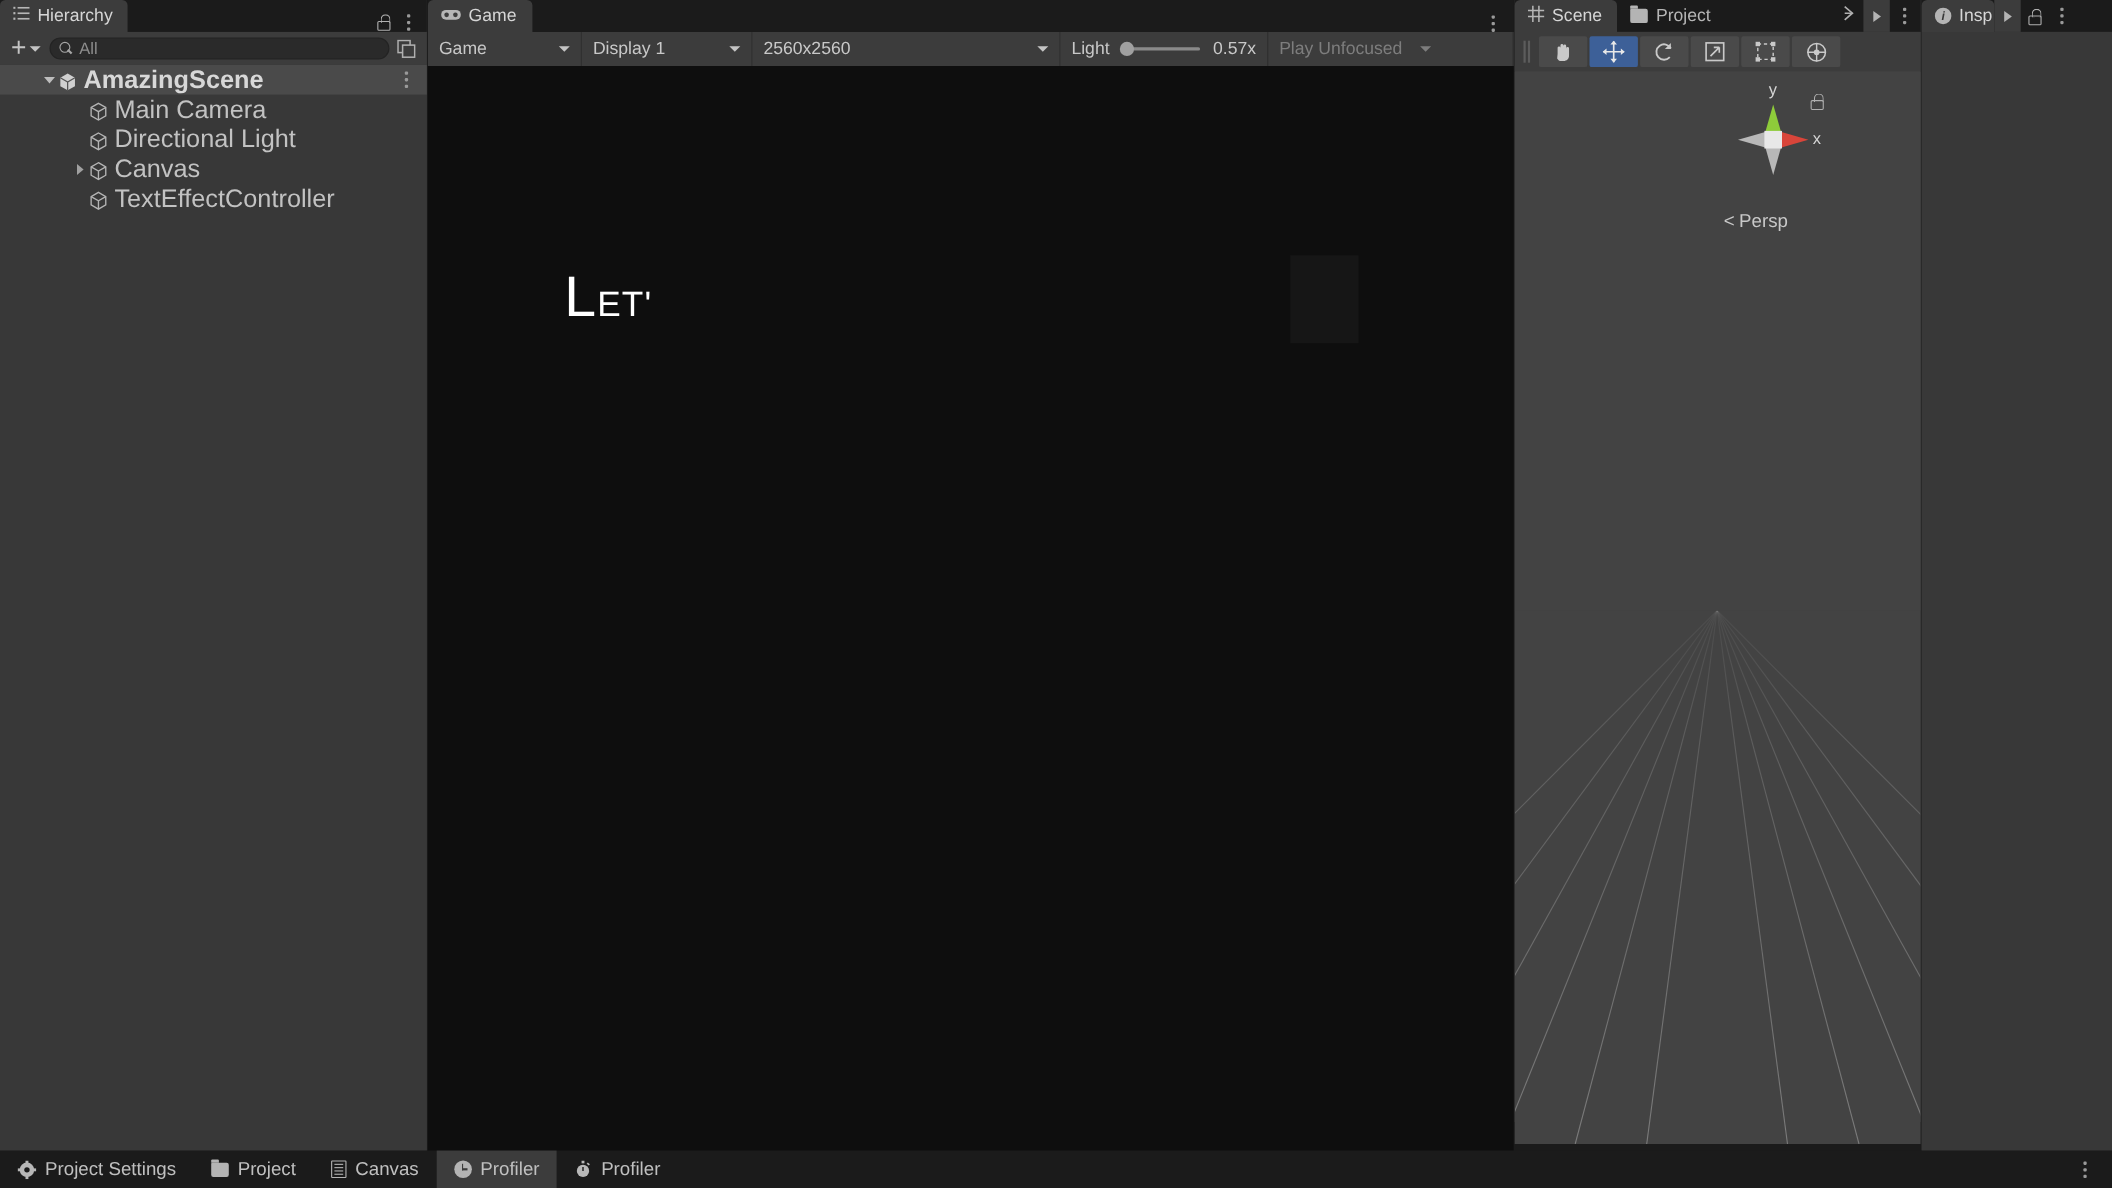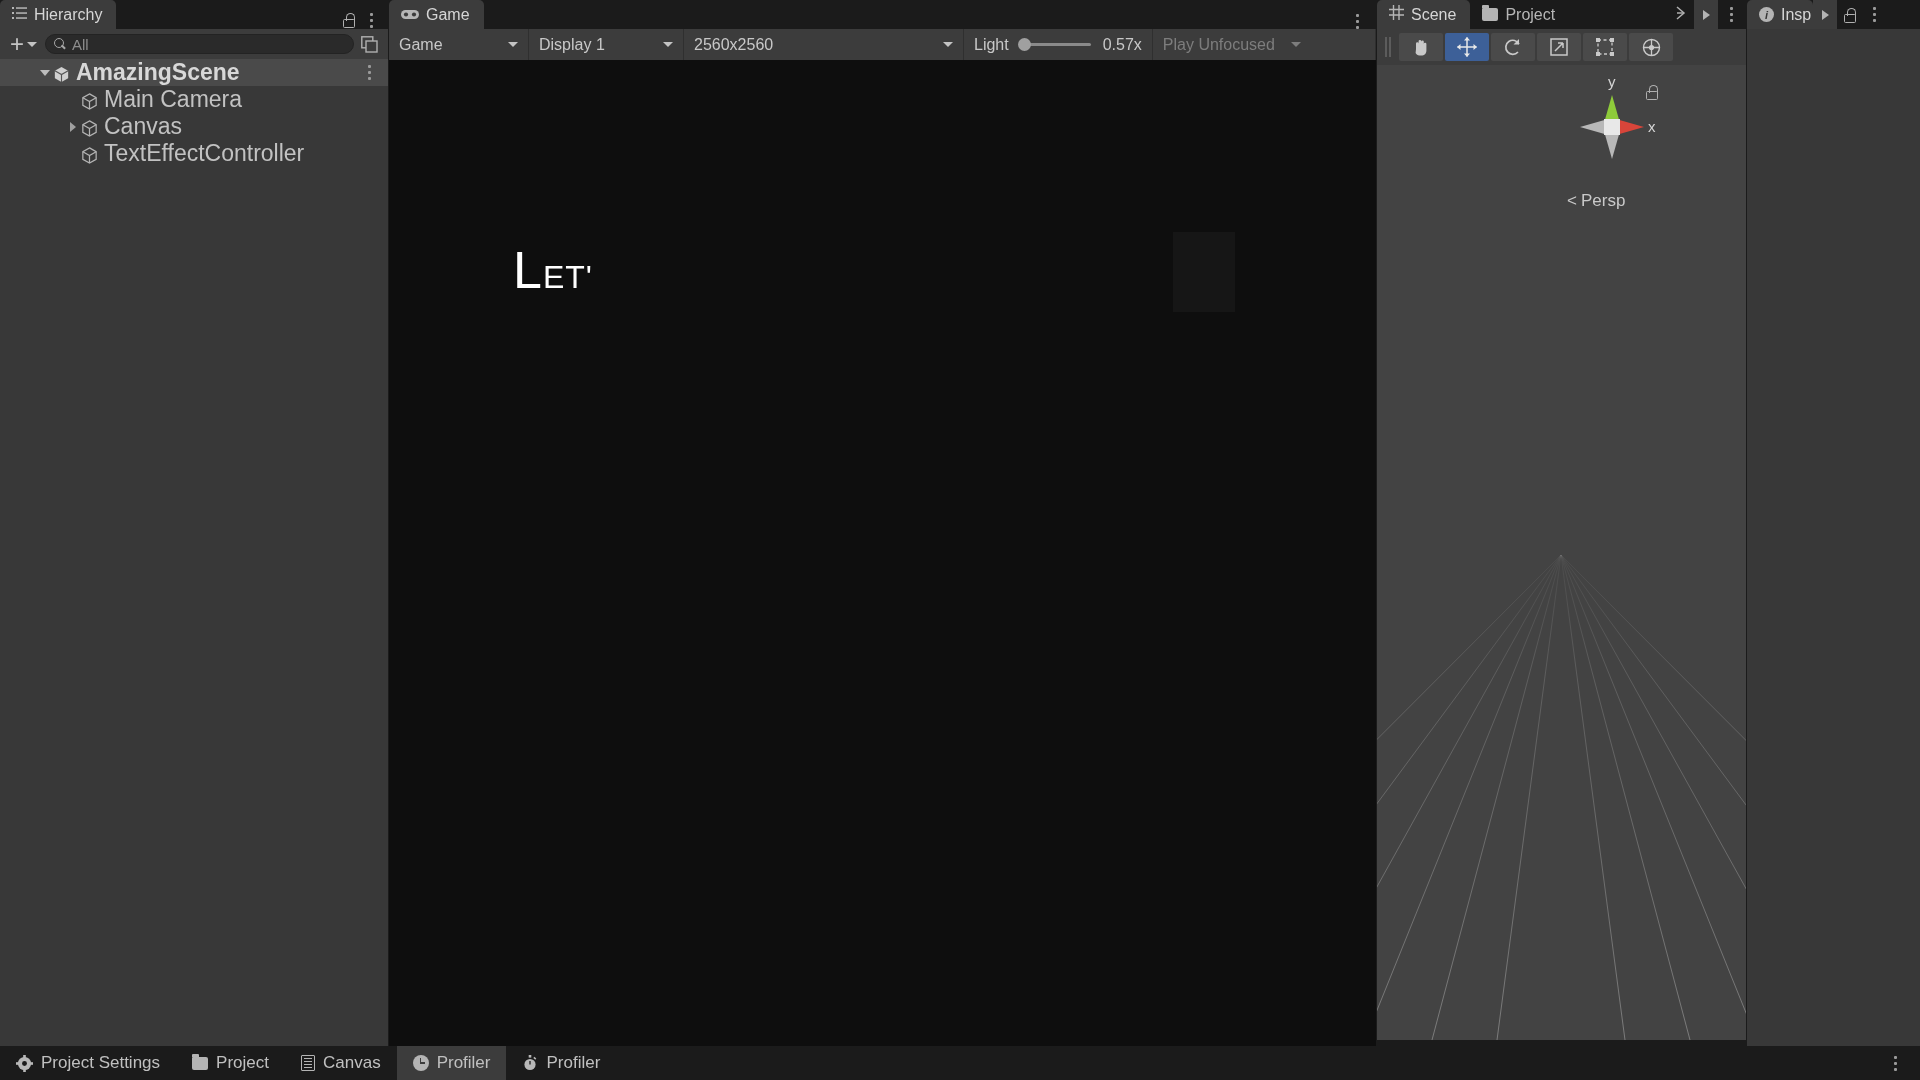--- a/index.html
+++ b/index.html
@@ -180,20 +180,29 @@
           </span>
         </div>
         <div class="row">
           <span style="width:66px;flex:none"></span>
           <span class="twisty"></span>
           <span class="cube"><svg viewBox="0 0 20 20" width="19" height="19">
               <path d="M10 2l7 4v8l-7 4-7-4V6z" fill="none" stroke="#b4b4b4" stroke-width="1.3"></path>
               <path d="M3 6l7 4 7-4M10 10v8" fill="none" stroke="#b4b4b4" stroke-width="1.3"></path>
             </svg></span>
           <span class="row-label">Main Camera</span>
+        </div>
+        <div class="row">
+          <span style="width:66px;flex:none"></span>
+          <span class="twisty"></span>
+          <span class="cube"><svg viewBox="0 0 20 20" width="19" height="19">
+              <path d="M10 2l7 4v8l-7 4-7-4V6z" fill="none" stroke="#b4b4b4" stroke-width="1.3"></path>
+              <path d="M3 6l7 4 7-4M10 10v8" fill="none" stroke="#b4b4b4" stroke-width="1.3"></path>
+            </svg></span>
+          <span class="row-label">Directional Light</span>
         </div>
         <div class="row">
           <span style="width:66px;flex:none"></span>
           <span class="twisty">
             <span class="tri-right"></span>
           </span>
           <span class="cube"><svg viewBox="0 0 20 20" width="19" height="19">
               <path d="M10 2l7 4v8l-7 4-7-4V6z" fill="none" stroke="#b4b4b4" stroke-width="1.3"></path>
               <path d="M3 6l7 4 7-4M10 10v8" fill="none" stroke="#b4b4b4" stroke-width="1.3"></path>
             </svg></span>

